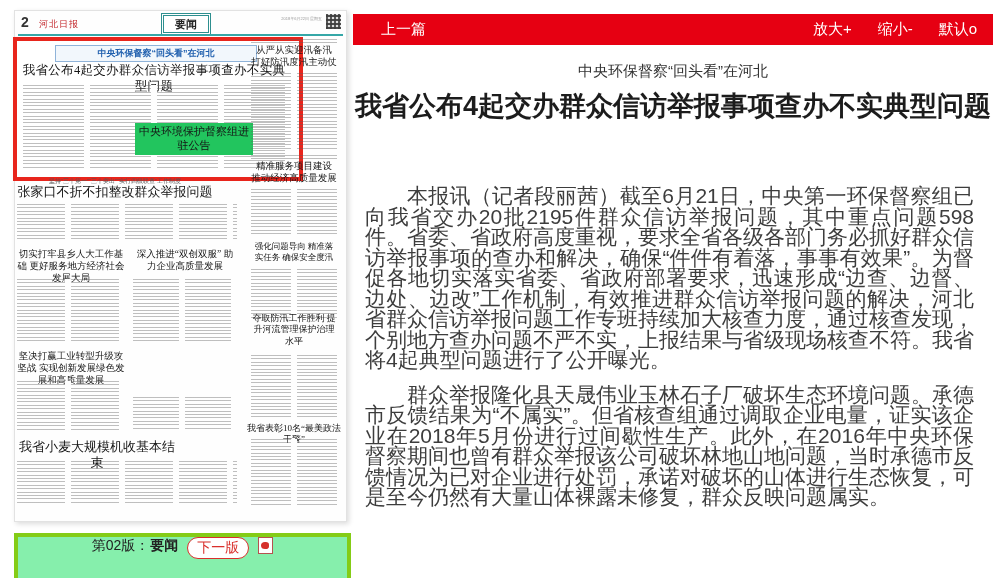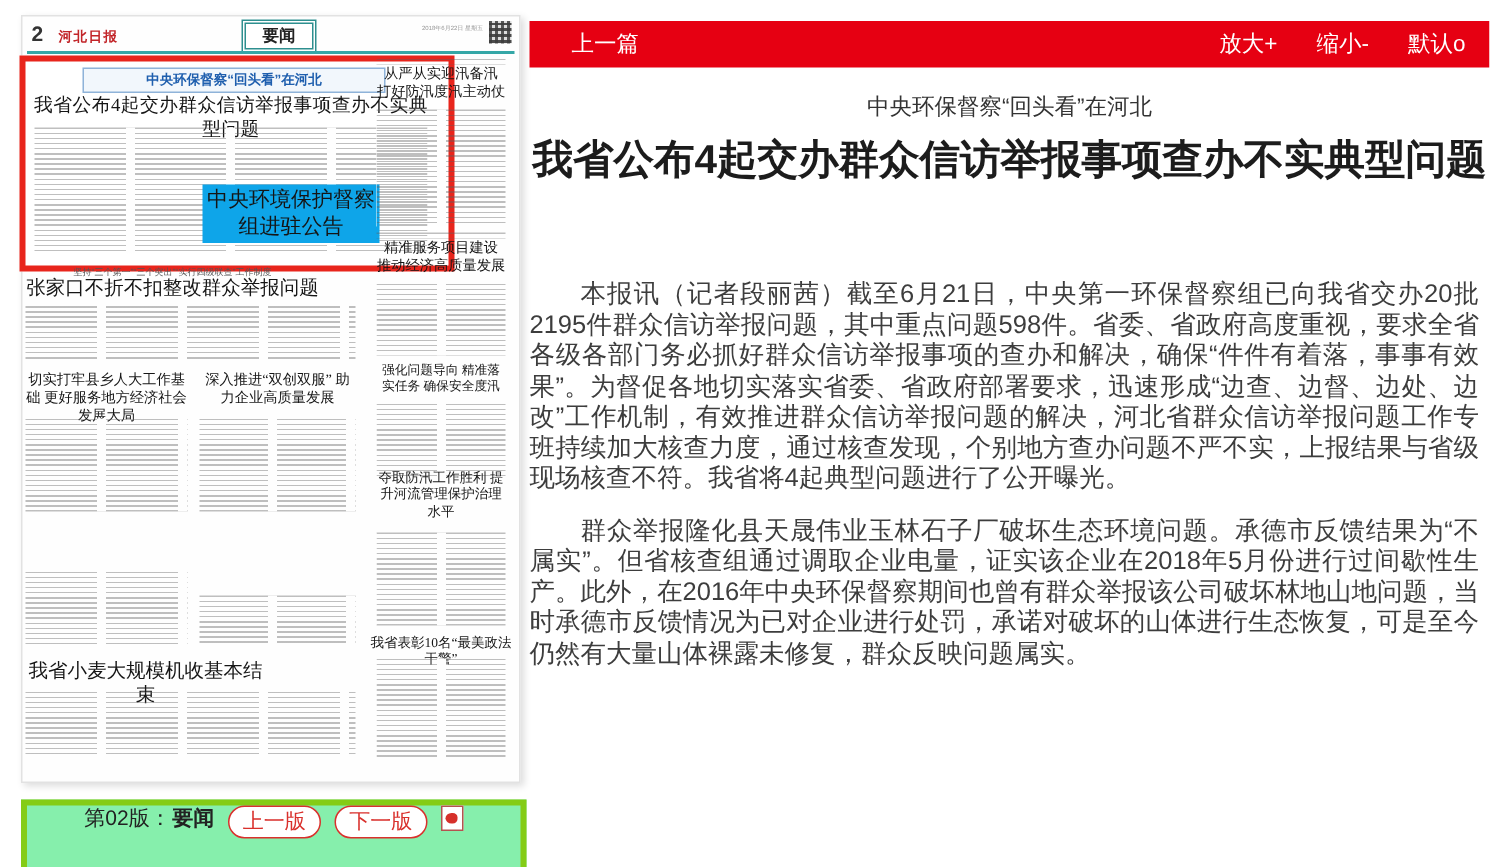--- a/index.html
+++ b/index.html
@@ -17,54 +17,54 @@
     box-shadow:2px 2px 5px rgba(0,0,0,.14);
   }
   #thumb .hl{position:absolute;font-weight:normal;color:#151515;text-align:center;
     font-family:"Liberation Serif","DejaVu Serif",serif;line-height:1.25;}
   .tex{position:absolute;
     background-image:repeating-linear-gradient(180deg,rgba(95,95,95,.40) 0,rgba(95,95,95,.40) 1px,transparent 1px,transparent 3.4px);}
   .tex.gut{background-image:
     repeating-linear-gradient(90deg,transparent 0 var(--cw,55px),#fefefe var(--cw,55px) calc(var(--cw,55px) + 6px)),
     repeating-linear-gradient(180deg,rgba(95,95,95,.40) 0 1px,transparent 1px 3.4px);}
   #page-num{left:6px;top:3px;font-size:14px;font-weight:bold;color:#333;}
-  #masthead-name{left:24px;top:7px;font-size:9px;font-weight:bold;color:#c22428;letter-spacing:1px;}
+  #masthead-name{left:24px;top:7px;font-size:9px;font-weight:normal;color:#c22428;letter-spacing:1px;}
   #section-box{left:146px;top:2px;width:44px;height:16px;border:3px double #2e8f8f;
     font-size:11px;font-weight:bold;color:#222;text-align:center;line-height:16px;background:#fff;}
   #dateline{right:24px;top:5px;width:70px;font-size:4px;line-height:5px;color:#999;text-align:right;}
   .qr{right:5px;top:3px;width:15px;height:15px;
     background:repeating-linear-gradient(0deg,rgba(60,60,60,.9) 0 2px,transparent 2px 4px),
                repeating-linear-gradient(90deg,#555 0 2px,#ddd 2px 4px);}
   #teal-rule{left:3px;top:23px;width:325px;height:2px;background:#35a7a7;}
 
   #red-box{left:-2px;top:26px;width:282px;height:136px;border:4px solid #e8251c;background:#fff;}
   #rb-kicker{left:38px;top:4px;width:200px;border:1px solid #8fb3d9;background:#f2f7fc;
     color:#1f5fae;font-size:9px;font-weight:bold;text-align:center;padding:1px 0;position:absolute;}
   #rb-headline{left:2px;top:22px;width:270px;font-size:12.5px;letter-spacing:.3px;}
-  #rb-sub{left:118px;top:82px;width:118px;font-size:14px;background:#0ea5e9;padding:2px 0;}
+  #rb-sub{left:118px;top:82px;width:118px;font-size:11px;background:#22c55e;padding:2px 0;}
 
   
   #pagebar{left:14px;top:533px;width:329px;height:44px;background:#86efac;border:4px solid #84cc16;
     display:flex;align-items:flex-start;justify-content:center;gap:9px;font-size:14px;color:#222;}
   .pill{border:1px solid #d9302c;color:#d9302c;border-radius:11px;padding:1px 9px;background:#fff;
     font-size:14px;cursor:pointer;}
   #pdf-link{cursor:pointer;color:#222;}
   .pdf-ico{position:relative;width:13px;height:15px;background:#fff;border:1px solid #b5534f;display:inline-block;vertical-align:-3px;cursor:pointer;}
   .pdf-ico::after{content:"";position:absolute;left:2px;top:4px;width:8px;height:7px;background:#d6302b;border-radius:50% 40% 40% 50%;}
 
   
   #toolbar{left:353px;top:14px;width:640px;height:31px;background:#e60012;display:flex;align-items:center;}
   .tb-btn{color:#fff;font-weight:normal;font-size:15px;cursor:pointer;}
   #tb-prev{margin-left:28px;}
   #tb-right{margin-left:auto;margin-right:16px;display:flex;gap:26px;}
   #art-kicker{left:353px;top:62px;width:640px;text-align:center;font-size:15px;color:#333;}
   #art-title{left:353px;top:88px;width:640px;text-align:center;font-size:27px;font-weight:bold;
     color:#1c1c1c;line-height:36px;}
   #art-body{left:353px;top:186px;width:633px;}
-  #art-body p{margin:0 0 14px;font-size:17px;line-height:20.5px;color:#3d3d3d;
+  #art-body p{margin:0 12px 14px;font-size:21px;line-height:20.5px;color:#3d3d3d;
     text-align:justify;text-indent:2em;}
 </style>
 </head>
 <body>
 
 <div class="abs" id="thumb">
 
   <div class="abs" id="page-num">2</div>
   <div class="abs" id="masthead-name">河北日报</div>
   <div class="abs" id="section-box">要闻</div>
@@ -94,31 +94,31 @@
 
   <div class="abs" style="left:2px;top:166px;width:196px;font-size:6px;color:#555;text-align:center;">坚持“三个第一”“三个突出”“实行四级联查”工作制度</div>
   <div class="hl" style="left:2px;top:173px;width:196px;font-size:13px;">张家口不折不扣整改群众举报问题</div>
   <div class="tex gut" style="--cw:48px;left:2px;top:193px;width:220px;height:36px;"></div>
 
   <div class="hl" style="left:2px;top:238px;width:108px;font-size:9.5px;text-align:center;">切实打牢县乡人大工作基础 更好服务地方经济社会发展大局</div>
   <div class="tex gut" style="--cw:48px;left:2px;top:268px;width:108px;height:62px;"></div>
   <div class="hl" style="left:118px;top:238px;width:104px;font-size:9.5px;">深入推进“双创双服” 助力企业高质量发展</div>
   <div class="tex gut" style="--cw:46px;left:118px;top:268px;width:104px;height:62px;"></div>
 
+  <div class="hl" style="left:2px;top:340px;width:108px;font-size:9.5px;">坚决打赢工业转型升级攻坚战 实现创新发展绿色发展和高质量发展</div>
   <div class="tex gut" style="--cw:48px;left:2px;top:370px;width:108px;height:50px;"></div>
   <div class="tex gut" style="--cw:46px;left:118px;top:386px;width:104px;height:34px;"></div>
 
   <div class="hl" style="left:2px;top:428px;width:160px;font-size:13px;">我省小麦大规模机收基本结束</div>
   <div class="tex gut" style="--cw:48px;left:2px;top:450px;width:220px;height:44px;"></div>
 </div>
 
 <div class="abs" id="pagebar">
   <span>第02版：</span>
     <span style="font-weight:bold;margin-left:-8px;">要闻</span>
-  <span class="pill">上一版</span>
   <span class="pill">下一版</span>
   <span class="pdf-ico"></span>
 </div>
 
 <div class="abs" id="toolbar">
   <span class="tb-btn" id="tb-prev">上一篇</span>
   <span id="tb-right">
     <span class="tb-btn">放大+</span>
     <span class="tb-btn">缩小-</span>
     <span class="tb-btn">默认o</span>

